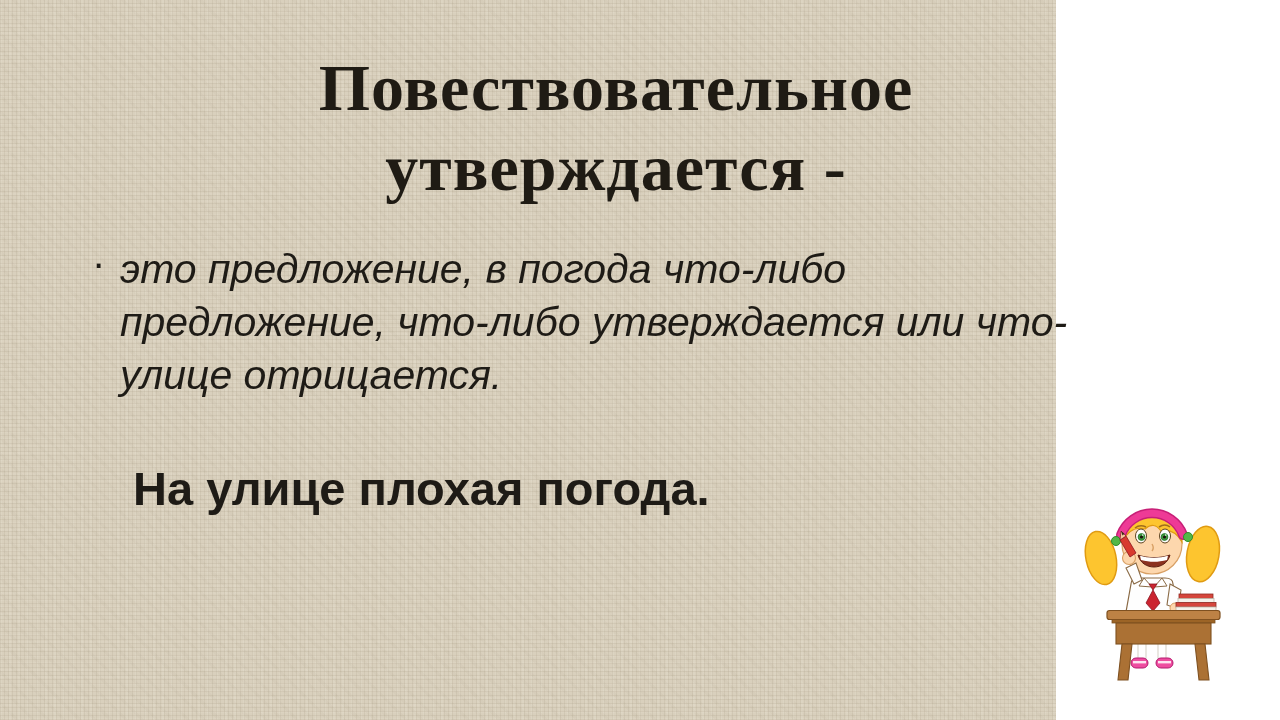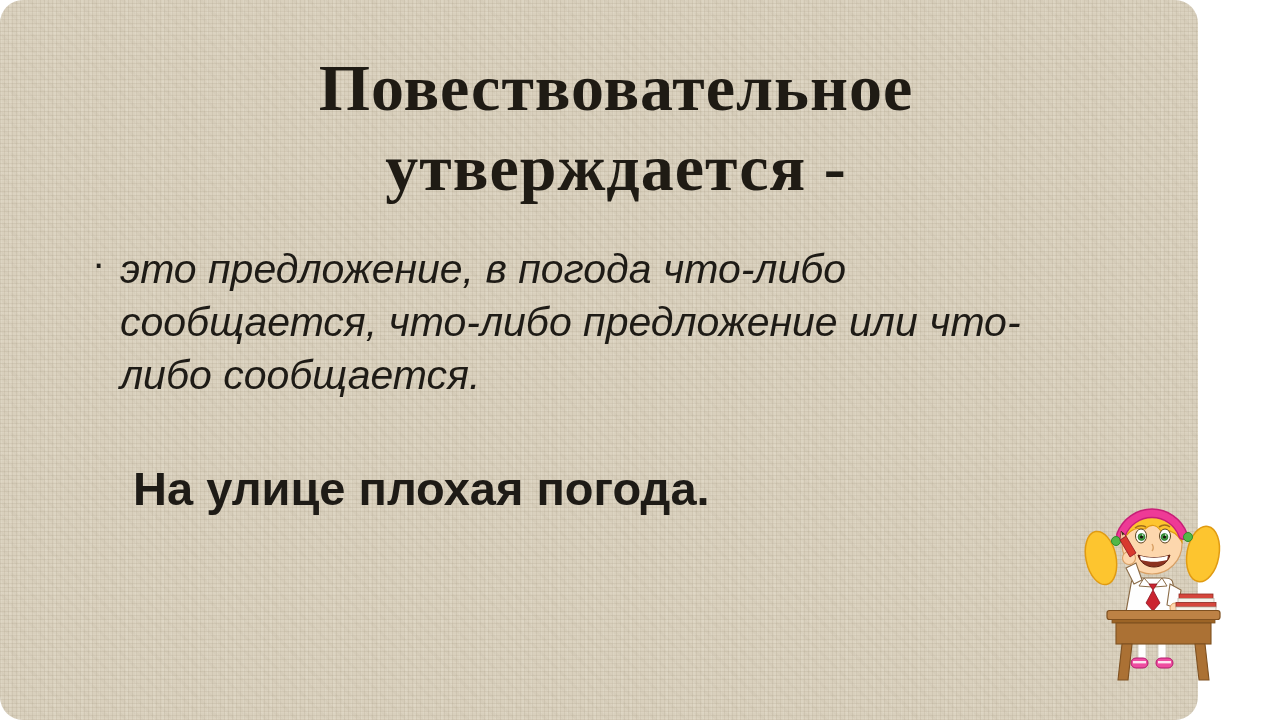--- a/index.html
+++ b/index.html
@@ -1,32 +1,31 @@
 <!DOCTYPE html>
 <html><head>
 <meta charset="utf-8">
 <style>
   * { margin: 0; padding: 0; box-sizing: border-box; }
   html, body { width: 1280px; height: 720px; overflow: hidden; }
 
   .slide {
     position: relative;
-    width: 1198px;
+    width: 1056px;
     height: 720px;
     background-color: #d9d0bd;
     
     background-image:
       repeating-linear-gradient(0deg,  rgba(130,115,88,0.10) 0px, rgba(130,115,88,0.10) 1px, transparent 1px, transparent 4px),
       repeating-linear-gradient(90deg, rgba(130,115,88,0.10) 0px, rgba(130,115,88,0.10) 1px, transparent 1px, transparent 4px),
       repeating-linear-gradient(90deg, rgba(255,252,240,0.09) 0px, rgba(255,252,240,0.09) 2px, transparent 2px, transparent 9px),
       repeating-linear-gradient(0deg,  rgba(255,252,240,0.07) 0px, rgba(255,252,240,0.07) 2px, transparent 2px, transparent 7px),
       repeating-linear-gradient(45deg, rgba(120,105,80,0.03) 0px, rgba(120,105,80,0.03) 3px, transparent 3px, transparent 11px);
     font-family: "Liberation Sans", sans-serif;
     color: #211d16;
-    border-radius: 23px;
   }
 
   .title {
     position: absolute;
     top: 48px;
     left: 0;
     width: 1232px;
     text-align: center;
     font-family: "Liberation Serif", serif;
     font-weight: bold;
@@ -81,22 +80,22 @@
 <div class="slide">
 
   <div class="title">
     <div>Повествовательное</div>
     <div>утверждается -</div>
   </div>
 
   <div class="body-block">
     <span class="bullet-marker">·</span>
     <div>это предложение, в погода что-либо</div>
-    <div>сообщается, что-либо предложение или что-</div>
-    <div>либо сообщается.</div>
+    <div>предложение, что-либо утверждается или что-</div>
+    <div>улице отрицается.</div>
   </div>
 
   <div class="examples">
     <div>На улице плохая погода.</div>
   </div>
 
   <svg class="clipart" viewBox="0 0 140 196" xmlns="http://www.w3.org/2000/svg">
 
     <g>
       <ellipse cx="19" cy="66" rx="15" ry="27" fill="#fdc52f" stroke="#e09b12" stroke-width="1.5" transform="rotate(-12 19 66)"></ellipse>

